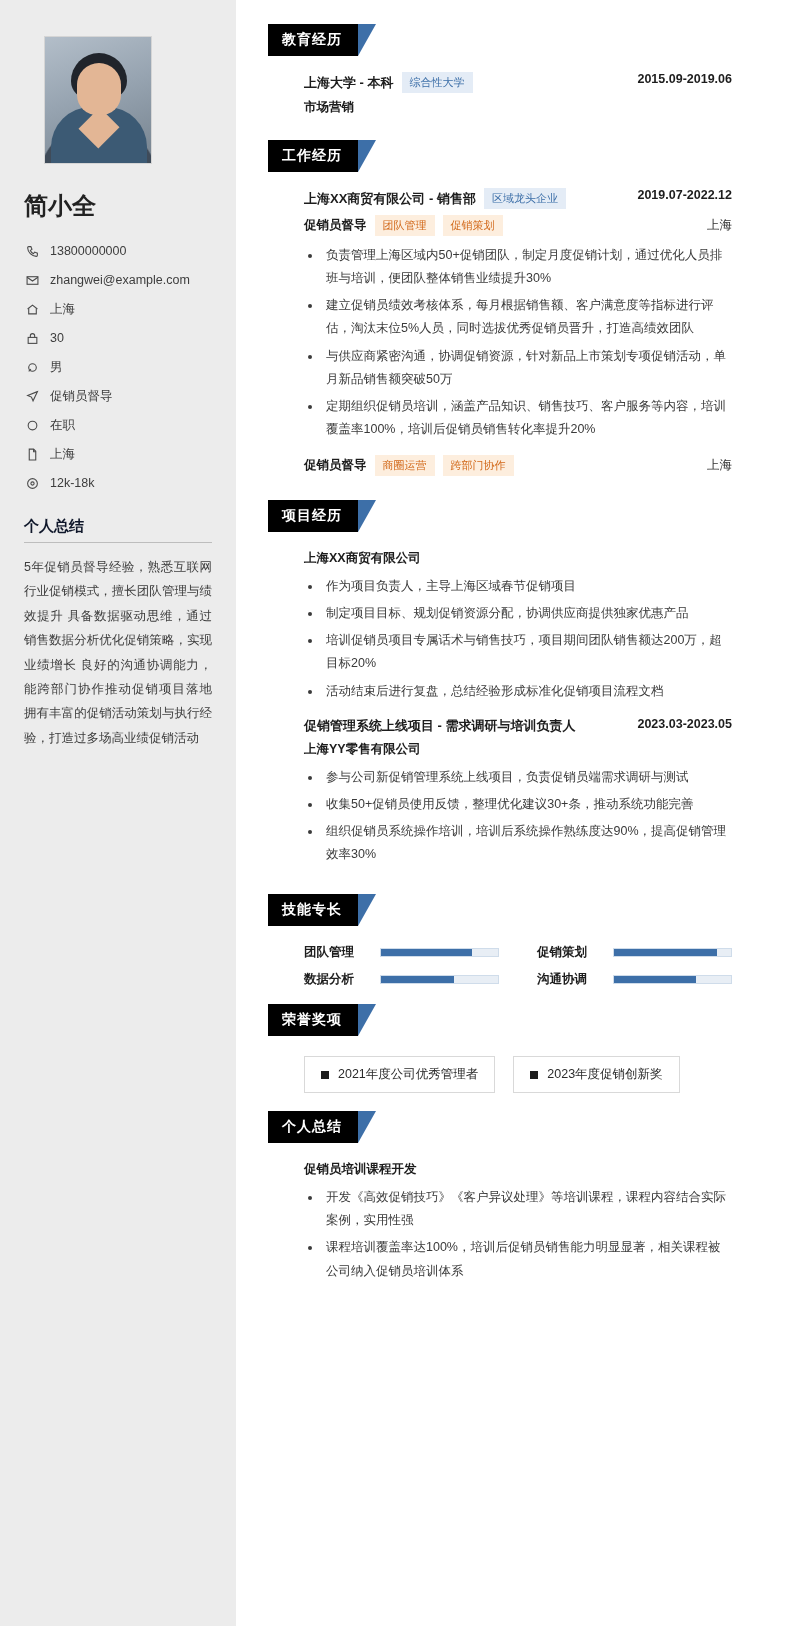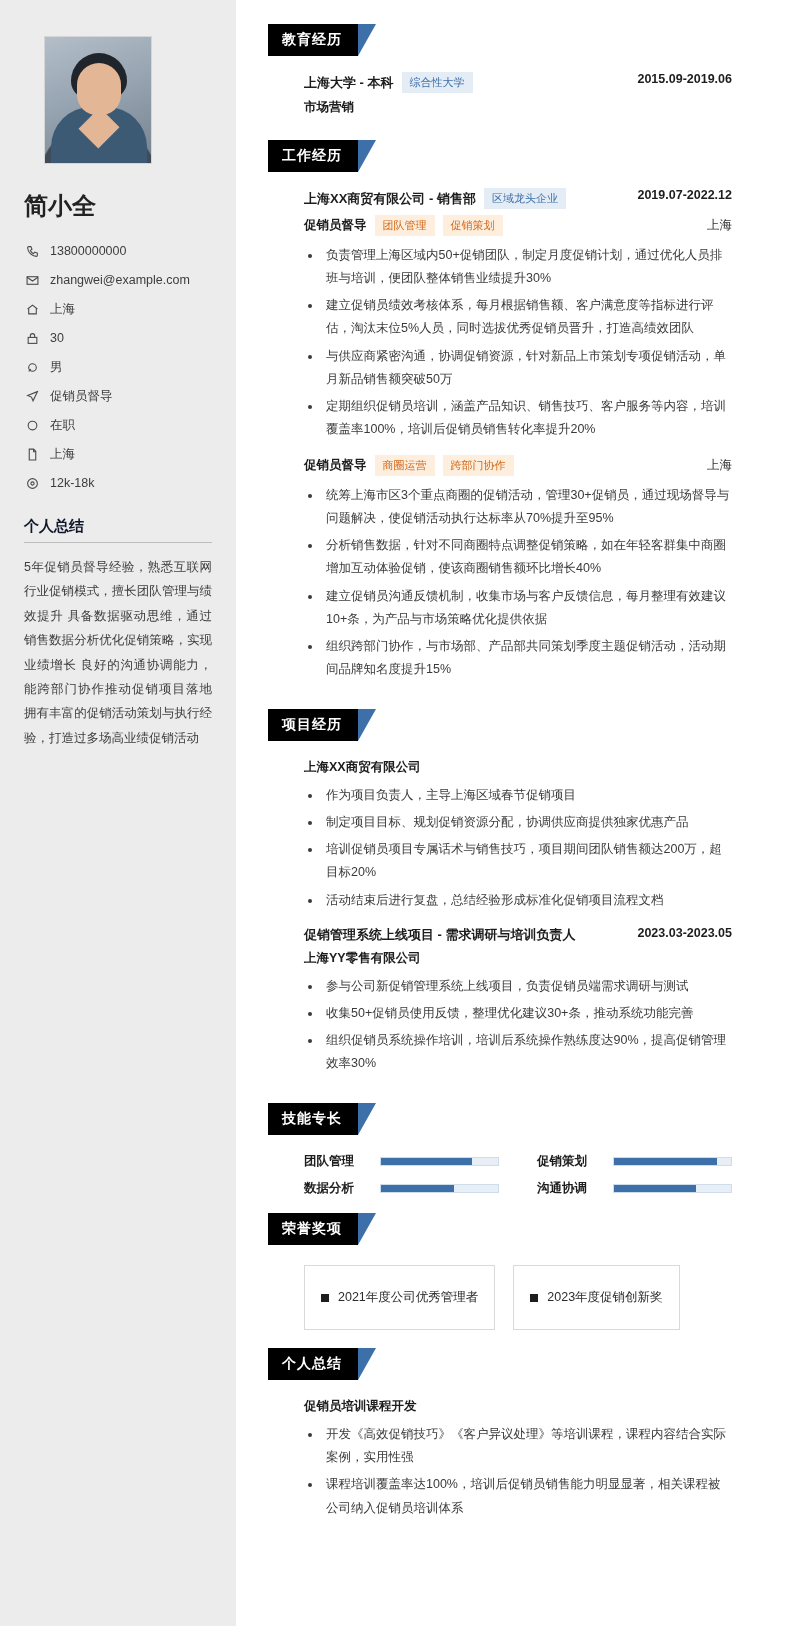--- a/index.html
+++ b/index.html
@@ -218,21 +218,21 @@
     display: flex;
     gap: 18px;
     padding: 20px 6px 12px 48px;
     flex-wrap: wrap;
   }
   .honor {
     border: 1px solid #d9d9d9;
     background: #fff;
     font-size: 12.5px;
     color: #2b2b2b;
-    padding: 23px 16px;
+    padding: 9px 16px;
     display: flex;
     align-items: center;
     gap: 9px;
   }
   .honor .sq {
     width: 8px; height: 8px;
     background: #1d1d1d;
     display: inline-block;
   }
 </style>
@@ -393,26 +393,20 @@
 
         <div class="entry">
           <div class="subrow">
             <div class="l">
               <span>促销员督导</span>
               <span class="pill orange">商圈运营</span>
               <span class="pill orange">跨部门协作</span>
             </div>
             <div class="r">上海</div>
           </div>
-          <ul class="bullets">
-            <li>统筹上海市区3个重点商圈的促销活动，管理30+促销员，通过现场督导与问题解决，使促销活动执行达标率从70%提升至95%</li>
-            <li>分析销售数据，针对不同商圈特点调整促销策略，如在年轻客群集中商圈增加互动体验促销，使该商圈销售额环比增长40%</li>
-            <li>建立促销员沟通反馈机制，收集市场与客户反馈信息，每月整理有效建议10+条，为产品与市场策略优化提供依据</li>
-            <li>组织跨部门协作，与市场部、产品部共同策划季度主题促销活动，活动期间品牌知名度提升15%</li>
-          </ul>
         </div>
 
       </div>
     </section>
 
     <section class="section">
       <div class="sec-head">
         <span class="tag">项目经历</span>
         <span class="tri"></span>
       </div>

